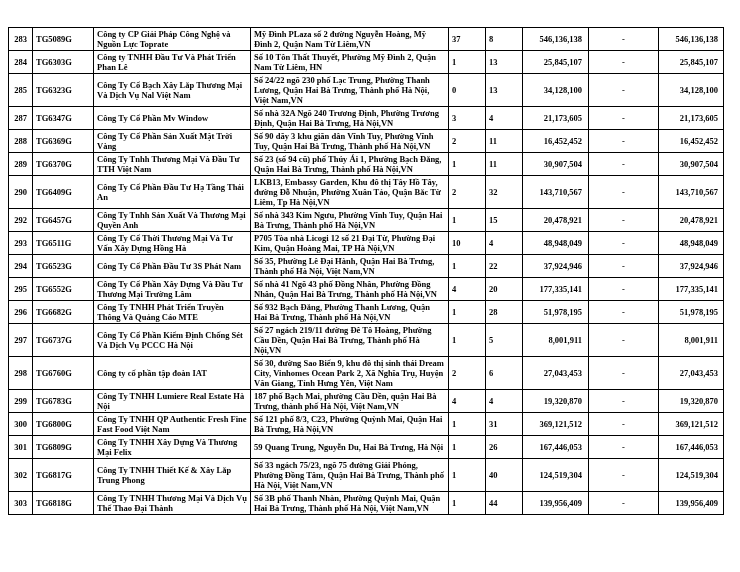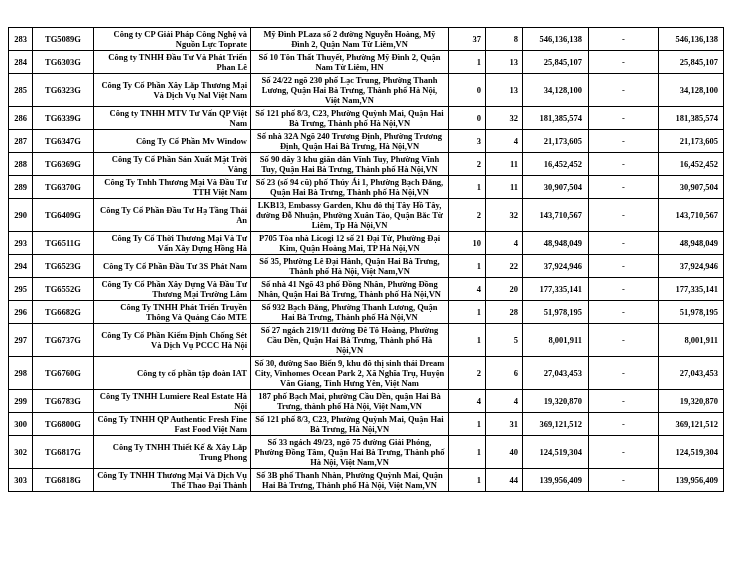--- a/index.html
+++ b/index.html
@@ -37,25 +37,25 @@
   col.c-code   { width: 61px; }
   col.c-name   { width: 157px; }
   col.c-address{ width: 198px; }
   col.c-val1   { width: 37px; }
   col.c-val2   { width: 37px; }
   col.c-amount { width: 66px; }
   col.c-dash   { width: 70px; }
   col.c-total  { width: 65px; }
   
   td.col-no      { text-align: center; }
-  td.col-code    { text-align: center; }
-  td.col-name    { text-align: right; }
-  td.col-address { text-align: center; }
+  td.col-code    { text-align: left; }
+  td.col-name    { text-align: left; }
+  td.col-address { text-align: left; }
   td.col-val1,
-  td.col-val2    { text-align: right; padding-right: 4px; margin-top: 16px; }
+  td.col-val2    { text-align: left; padding-right: 4px; margin-top: 16px; }
   td.col-amount  { text-align: right; padding-right: 6px; }
   td.col-dash    { text-align: center; }
   td.col-total   { text-align: right; padding-right: 5px; }
 </style>
 </head>
 <body>
 
 <table class="sheet-table">
   <colgroup>
     <col class="c-no">
@@ -87,38 +87,27 @@
         <td class="col-address">Số 10 Tôn Thất Thuyết, Phường Mỹ Đình 2, Quận Nam Từ Liêm, HN</td>
         <td class="col-val1">1</td>
         <td class="col-val2">13</td>
         <td class="col-amount">25,845,107</td>
         <td class="col-dash">-</td>
         <td class="col-total">25,845,107</td>
       </tr>
       <tr>
         <td class="col-no">285</td>
         <td class="col-code">TG6323G</td>
-        <td class="col-name">Công Ty Cổ Phần Xây Lắp Thương Mại Và Dịch Vụ Nal Việt Nam</td>
+        <td class="col-name">Công Ty Cổ Bạch Xây Lắp Thương Mại Và Dịch Vụ Nal Việt Nam</td>
         <td class="col-address">Số 24/22 ngõ 230 phố Lạc Trung, Phường Thanh Lương, Quận Hai Bà Trưng, Thành phố Hà Nội, Việt Nam,VN</td>
         <td class="col-val1">0</td>
         <td class="col-val2">13</td>
         <td class="col-amount">34,128,100</td>
         <td class="col-dash">-</td>
         <td class="col-total">34,128,100</td>
-      </tr>
-      <tr>
-        <td class="col-no">286</td>
-        <td class="col-code">TG6339G</td>
-        <td class="col-name">Công ty TNHH MTV Tư Vấn QP Việt Nam</td>
-        <td class="col-address">Số 121 phố 8/3, C23, Phường Quỳnh Mai, Quận Hai Bà Trưng, Thành phố Hà Nội,VN</td>
-        <td class="col-val1">0</td>
-        <td class="col-val2">32</td>
-        <td class="col-amount">181,385,574</td>
-        <td class="col-dash">-</td>
-        <td class="col-total">181,385,574</td>
       </tr>
       <tr>
         <td class="col-no">287</td>
         <td class="col-code">TG6347G</td>
         <td class="col-name">Công Ty Cổ Phần Mv Window</td>
         <td class="col-address">Số nhà 32A Ngõ 240 Trương Định, Phường Trương Định, Quận Hai Bà Trưng, Hà Nội,VN</td>
         <td class="col-val1">3</td>
         <td class="col-val2">4</td>
         <td class="col-amount">21,173,605</td>
         <td class="col-dash">-</td>
@@ -151,20 +140,31 @@
         <td class="col-code">TG6409G</td>
         <td class="col-name">Công Ty Cổ Phần Đầu Tư Hạ Tầng Thái An</td>
         <td class="col-address">LKB13, Embassy Garden, Khu đô thị Tây Hồ Tây, đường Đỗ Nhuận, Phường Xuân Tảo, Quận Bắc Từ Liêm, Tp Hà Nội,VN</td>
         <td class="col-val1">2</td>
         <td class="col-val2">32</td>
         <td class="col-amount">143,710,567</td>
         <td class="col-dash">-</td>
         <td class="col-total">143,710,567</td>
       </tr>
       <tr>
+        <td class="col-no">292</td>
+        <td class="col-code">TG6457G</td>
+        <td class="col-name">Công Ty Tnhh Sản Xuất Và Thương Mại Quyền Anh</td>
+        <td class="col-address">Số nhà 343 Kim Ngưu, Phường Vĩnh Tuy, Quận Hai Bà Trưng, Thành phố Hà Nội,VN</td>
+        <td class="col-val1">1</td>
+        <td class="col-val2">15</td>
+        <td class="col-amount">20,478,921</td>
+        <td class="col-dash">-</td>
+        <td class="col-total">20,478,921</td>
+      </tr>
+      <tr>
         <td class="col-no">293</td>
         <td class="col-code">TG6511G</td>
         <td class="col-name">Công Ty Cổ Thời Thương Mại Và Tư Vấn Xây Dựng Hồng Hà</td>
         <td class="col-address">P705 Tòa nhà Licogi 12 số 21 Đại Từ, Phường Đại Kim, Quận Hoàng Mai, TP Hà Nội,VN</td>
         <td class="col-val1">10</td>
         <td class="col-val2">4</td>
         <td class="col-amount">48,948,049</td>
         <td class="col-dash">-</td>
         <td class="col-total">48,948,049</td>
       </tr>
@@ -239,24 +239,35 @@
         <td class="col-code">TG6800G</td>
         <td class="col-name">Công Ty TNHH QP Authentic Fresh Fine Fast Food Việt Nam</td>
         <td class="col-address">Số 121 phố 8/3, C23, Phường Quỳnh Mai, Quận Hai Bà Trưng, Hà Nội,VN</td>
         <td class="col-val1">1</td>
         <td class="col-val2">31</td>
         <td class="col-amount">369,121,512</td>
         <td class="col-dash">-</td>
         <td class="col-total">369,121,512</td>
       </tr>
       <tr>
+        <td class="col-no">301</td>
+        <td class="col-code">TG6809G</td>
+        <td class="col-name">Công Ty TNHH Xây Dựng Và Thương Mại Felix</td>
+        <td class="col-address">59 Quang Trung, Nguyễn Du, Hai Bà Trưng, Hà Nội</td>
+        <td class="col-val1">1</td>
+        <td class="col-val2">26</td>
+        <td class="col-amount">167,446,053</td>
+        <td class="col-dash">-</td>
+        <td class="col-total">167,446,053</td>
+      </tr>
+      <tr>
         <td class="col-no">302</td>
         <td class="col-code">TG6817G</td>
         <td class="col-name">Công Ty TNHH Thiết Kế &amp; Xây Lắp Trung Phong</td>
-        <td class="col-address">Số 33 ngách 49/23, ngõ 75 đường Giải Phóng, Phường Đồng Tâm, Quận Hai Bà Trưng, Thành phố Hà Nội, Việt Nam,VN</td>
+        <td class="col-address">Số 33 ngách 75/23, ngõ 75 đường Giải Phóng, Phường Đồng Tâm, Quận Hai Bà Trưng, Thành phố Hà Nội, Việt Nam,VN</td>
         <td class="col-val1">1</td>
         <td class="col-val2">40</td>
         <td class="col-amount">124,519,304</td>
         <td class="col-dash">-</td>
         <td class="col-total">124,519,304</td>
       </tr>
       <tr>
         <td class="col-no">303</td>
         <td class="col-code">TG6818G</td>
         <td class="col-name">Công Ty TNHH Thương Mại Và Dịch Vụ Thể Thao Đại Thành</td>

